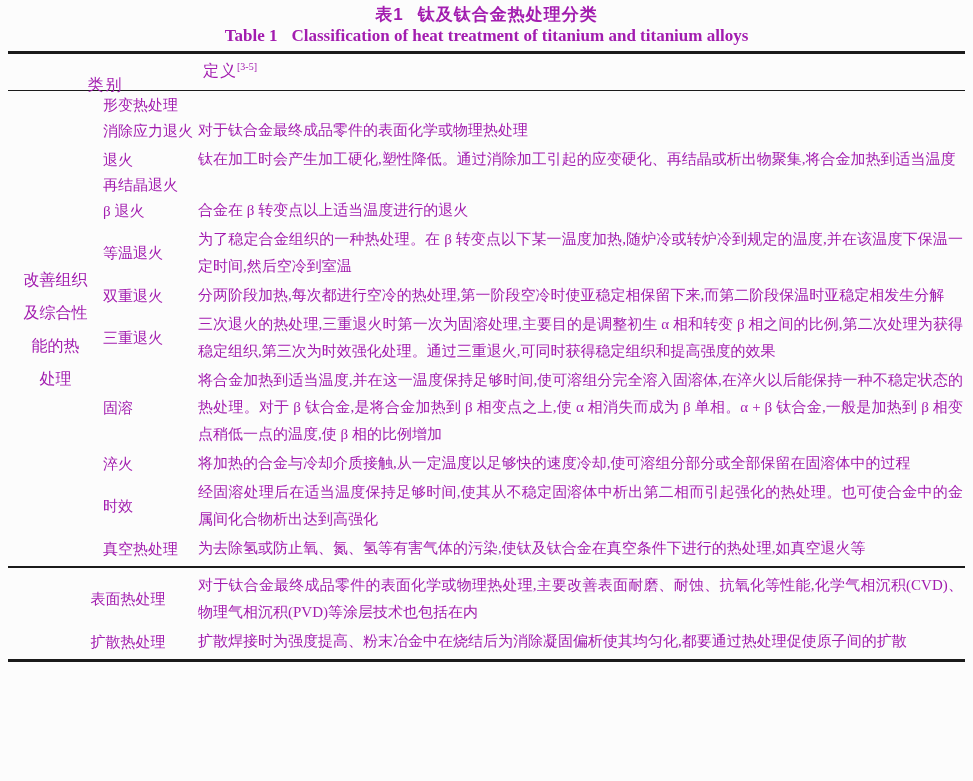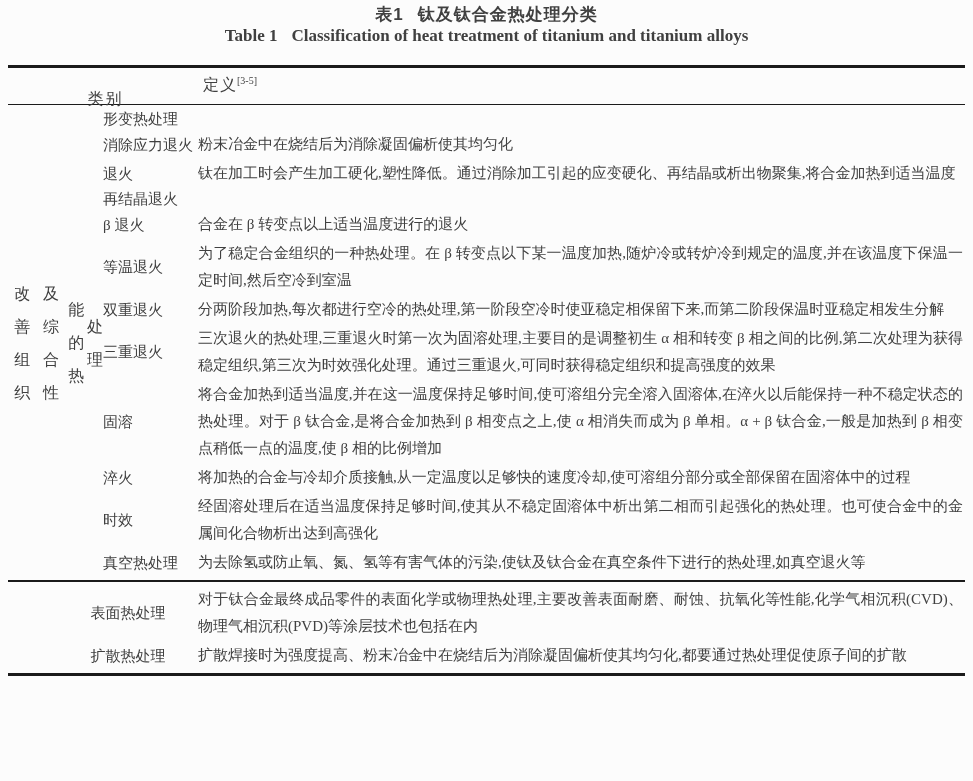--- a/index.html
+++ b/index.html
@@ -1,46 +1,46 @@
 <!DOCTYPE html>
 <html><head>
 <meta charset="utf-8">
 <style>
   html,body{margin:0;padding:0;background:#e8e8e8;}
   .page{
     width:973px;height:781px;box-sizing:border-box;
     margin:0;padding:4px 8px 0 8px;
-    background:#fcfcfc;color:#404040;
+    background:#fcfcfc;color:#a21caf;
     font-family:"Liberation Serif","DejaVu Serif",serif;
     overflow:hidden;position:relative;
   }
   
   .title-cn{
     text-align:center;font-size:17px;font-weight:bold;line-height:21px;
     font-family:"Liberation Sans","DejaVu Sans",sans-serif;letter-spacing:1px;
   }
   .title-en{
     text-align:center;font-size:17px;font-weight:bold;line-height:22px;
-    font-family:"Liberation Serif","DejaVu Serif",serif;margin-bottom:18px;
+    font-family:"Liberation Serif","DejaVu Serif",serif;margin-bottom:4px;
   }
   .gap{display:inline-block;width:14px;}
   
   .rule{background:#1b1b1b;width:957px;}
   .rule.thick{height:3px;}
   .rule.med{height:2px;}
   .rule.thin{height:1px;}
   
   .header-row{display:flex;align-items:center;height:36px;font-size:16px;}
   .hcat{width:195px;text-align:center;letter-spacing:2px;margin-top:27px;}
   .hdef{flex:1;text-align:left;letter-spacing:1px;}
   .hdef sup{font-size:10px;letter-spacing:0;}
   
   .body-main{display:flex;padding:2px 0;}
   .group-cell{
-    width:95px;flex-shrink:0;display:flex;flex-direction:row;
+    width:95px;flex-shrink:0;display:flex;flex-direction:column;
     justify-content:center;align-items:center;
     font-size:16px;line-height:33px;text-align:center;
   }
   .rows{flex:1;}
   .trow{display:flex;align-items:center;margin:2px 0;}
   .subcell{width:95px;flex-shrink:0;text-align:left;font-size:15px;line-height:20px;}
   .defcell{
     flex:1;font-size:15px;line-height:27px;
     text-align:justify;text-align-last:left;padding-right:2px;
   }
@@ -80,21 +80,21 @@
       <span>及综合性</span>
       <span>能的热</span>
       <span>处理</span>
     </div>
     <div class="rows">
       <div class="trow">
         <div class="subcell">形变热处理</div>
       </div>
       <div class="trow">
         <div class="subcell">消除应力退火</div>
-        <div class="defcell">粉末冶金中在烧结后为消除凝固偏析使其均匀化</div>
+        <div class="defcell">对于钛合金最终成品零件的表面化学或物理热处理</div>
       </div>
       <div class="trow">
         <div class="subcell">退火</div>
         <div class="defcell">钛在加工时会产生加工硬化,塑性降低。通过消除加工引起的应变硬化、再结晶或析出物聚集,将合金加热到适当温度</div>
       </div>
       <div class="trow">
         <div class="subcell">再结晶退火</div>
       </div>
       <div class="trow">
         <div class="subcell">β 退火</div>

